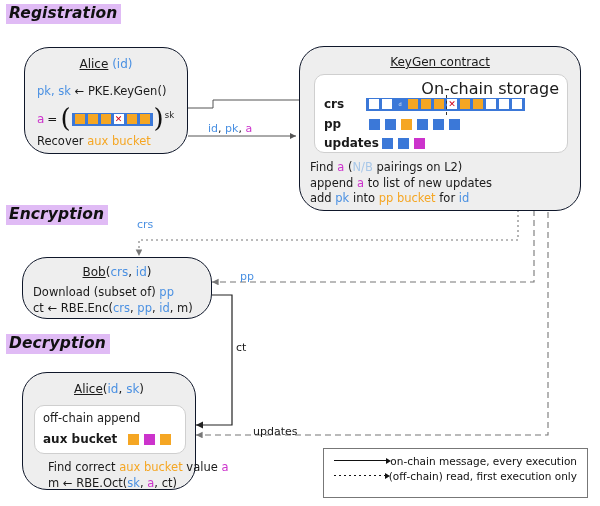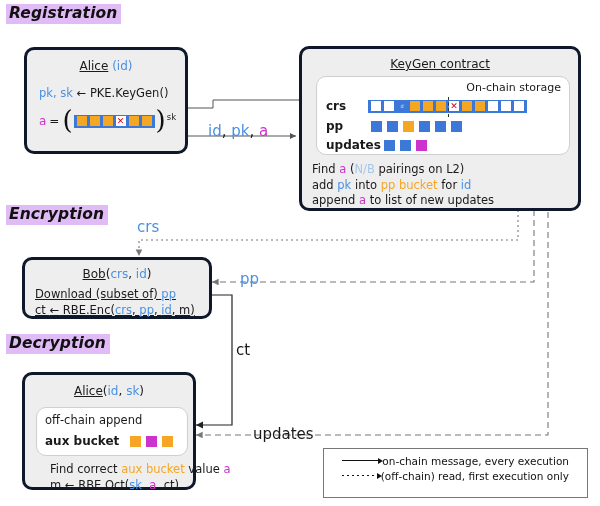--- a/index.html
+++ b/index.html
@@ -8,21 +8,21 @@
        font-size:11.5px;color:#1a1a1a;}
   .abs{position:absolute;}
   
   .section-title{
       font-weight:bold;font-style:italic;font-size:15.5px;
       background:#e0bbf5;color:#111;padding:1px 4px 2px 3px;
       letter-spacing:.1px;white-space:nowrap;line-height:1.1;
   }
   
   .party{
-      background:#eeeeee;border:3px solid #0f172a;border-radius:10px;
+      background:#eeeeee;border:1px solid #0f172a;border-radius:25px;
       box-sizing:border-box;
   }
   .party-title{
       text-align:center;font-size:12px;color:#1a1a1a;white-space:nowrap;
   }
   .party-title .u{text-decoration:underline;}
   .inner-box{
       background:#ffffff;border:1px solid #cfcfcf;border-radius:10px;
       box-sizing:border-box;
   }
@@ -56,21 +56,21 @@
   .legend-row{display:flex;align-items:center;height:15px;}
   .legend-txt{font-size:10.5px;color:#111;white-space:nowrap;}
   .ln{width:66px;height:1px;margin-right:3px;position:relative;}
   .ln.solid{background:#111;}
   .ln.dash{background:repeating-linear-gradient(to right,#111 0 6px,transparent 6px 10px);}
   .ln.dot{background:repeating-linear-gradient(to right,#111 0 2px,transparent 2px 5px);}
   .ln:after{content:"";position:absolute;right:-4px;top:-2.5px;
             border-left:5px solid #111;border-top:3px solid transparent;
             border-bottom:3px solid transparent;}
   svg{position:absolute;left:0;top:0;pointer-events:none;}
-  .lbl{font-size:15px;white-space:nowrap;}
+  .lbl{font-size:11px;white-space:nowrap;}
 </style>
 </head>
 <body>
 
 <svg width="600" height="506">
   <defs>
     <marker id="ah" markerWidth="7" markerHeight="7" refX="6" refY="3" orient="auto">
       <path d="M0,0 L6,3 L0,6 z" fill="#555"></path>
     </marker>
     <marker id="ahd" markerWidth="7" markerHeight="7" refX="6" refY="3" orient="auto">
@@ -117,33 +117,37 @@
       <span class="cell c-orange"></span>
       <span class="cell c-orange"></span>
       <span class="cell c-x">✕</span>
       <span class="cell c-orange"></span>
       <span class="cell c-orange"></span>
     </span>
     <span class="paren" style="position:relative;top:-1px;">)</span>
     <span class="dark" style="font-size:8.5px;align-self:flex-start;position:relative;top:-2px;left:1px;">sk</span>
   </div>
 
+  <div class="code abs" style="left:12px;top:86px;">
+    <span class="dark">Recover</span>
+    <span class="orange">aux bucket</span>
+  </div>
 </div>
 
 <div class="abs lbl" style="left:208px;top:122px;">
   <span class="blue">id</span><span class="dark">, </span><span class="blue">pk</span><span class="dark">, </span><span class="magenta">a</span>
 </div>
 
 <div class="abs party" style="left:299px;top:46px;width:282px;height:165px;">
   <div class="party-title" style="margin-top:8px;">
     <span class="u">KeyGen contract</span>
   </div>
 
   <div class="inner-box abs" style="left:14px;top:27px;width:254px;height:79px;">
-    <div class="abs" style="right:8px;top:4px;font-size:11px;">On-chain storage</div>
+    <div class="abs" style="right:8px;top:4px;font-size:16px;">On-chain storage</div>
 
     <div class="abs" style="left:9px;top:22px;display:flex;align-items:center;">
       <span class="row-lbl" style="width:42px;">crs</span>
       <span class="strip" style="position:relative;">
         <span class="cell c-white"></span>
         <span class="cell c-white"></span>
         <span class="cell c-label">d</span>
         <span class="cell c-orange"></span>
         <span class="cell c-orange"></span>
         <span class="cell c-orange"></span>
@@ -177,37 +181,37 @@
         <span class="sq sq-magenta" style="margin:0;"></span>
       </span>
     </div>
   </div>
 
   <div class="abs code" style="left:10px;top:113px;line-height:15.5px;">
     <div>
       <span class="dark">Find </span><span class="magenta">a</span><span class="dark"> (</span><span class="lblue">N/B</span><span class="dark"> pairings on L2)</span>
     </div>
     <div>
+      <span class="dark">append </span><span class="magenta">a</span><span class="dark"> to list of new updates</span>
+    </div>
+    <div>
       <span class="dark">add </span><span class="blue">pk</span><span class="dark"> into </span><span class="orange">pp bucket</span><span class="dark"> for </span><span class="blue">id</span>
-    </div>
-    <div>
-      <span class="dark">append </span><span class="magenta">a</span><span class="dark"> to list of new updates</span>
     </div>
   </div>
 </div>
 
 <div class="abs section-title" style="left:6px;top:205px;">Encryption</div>
 
 <div class="abs lbl blue" style="left:137px;top:218px;">crs</div>
 
 <div class="abs party" style="left:22px;top:257px;width:190px;height:62px;">
   <div class="party-title" style="margin-top:7px;">
     <span class="u">Bob</span><span class="dark">(</span><span class="blue">crs</span><span class="dark">, </span><span class="blue">id</span><span class="dark">)</span>
   </div>
-  <div class="abs code" style="left:10px;top:27px;line-height:15.5px;text-decoration:underline;">
+  <div class="abs code" style="left:10px;top:27px;line-height:15.5px;">
     <div>
       <span class="dark">Download (subset of) </span><span class="blue">pp</span>
     </div>
     <div>
       <span class="dark">ct </span><span class="dark">←</span><span class="dark"> RBE.Enc(</span><span class="blue">crs</span><span class="dark">, </span><span class="blue">pp</span><span class="dark">, </span><span class="blue">id</span><span class="dark">, </span><span class="dark">m</span><span class="dark">)</span>
     </div>
   </div>
 </div>
 
 <div class="abs lbl blue" style="left:240px;top:270px;">pp</div>
@@ -238,21 +242,21 @@
       <span class="dark">Find correct </span><span class="orange">aux bucket</span><span class="dark"> value </span><span class="magenta">a</span>
     </div>
     <div>
       <span class="dark">m </span><span class="dark">←</span><span class="dark"> RBE.Oct(</span><span class="blue">sk</span><span class="dark">, </span><span class="magenta">a</span><span class="dark">, </span><span class="dark">ct</span><span class="dark">)</span>
     </div>
   </div>
 </div>
 
 <div class="abs lbl dark" style="left:253px;top:425px;">updates</div>
 
-<div class="abs legend" style="left:323px;top:448px;width:265px;height:50px;padding:4px 18px;text-align:right;">
+<div class="abs legend" style="left:323px;top:448px;width:265px;height:50px;padding:4px 10px;text-align:right;">
   <div class="legend-row">
     <span class="ln solid"></span>
     <span class="legend-txt">on-chain message, every execution</span>
   </div>
   <div class="legend-row">
     <span class="ln dot"></span>
     <span class="legend-txt">(off-chain) read, first execution only</span>
   </div>
 </div>
 

